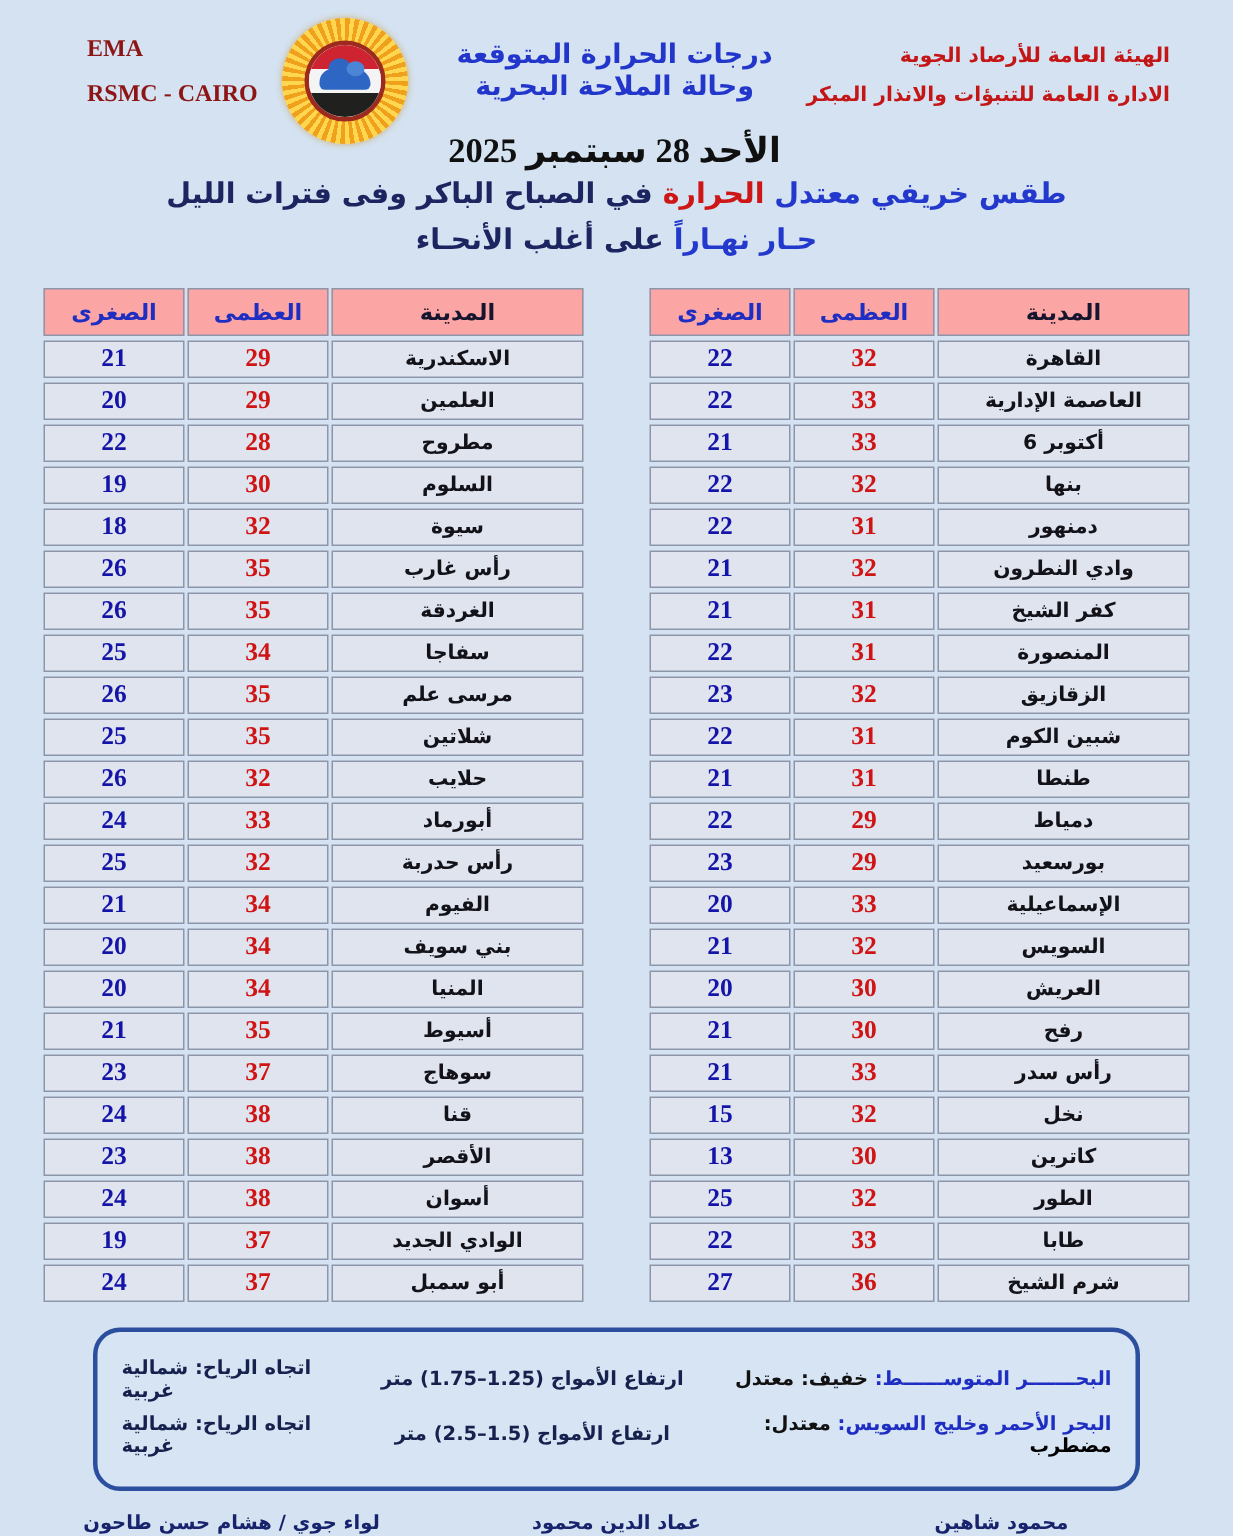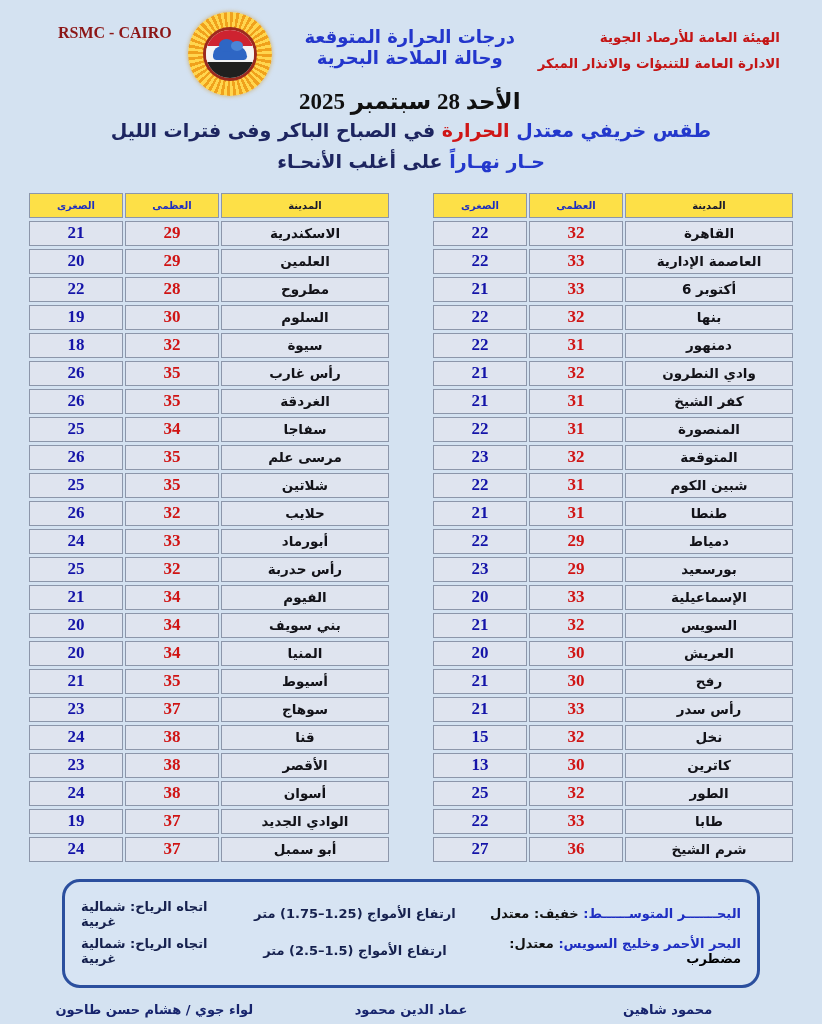--- a/index.html
+++ b/index.html
@@ -57,21 +57,21 @@
   .subtitle{direction:rtl;text-align:center;margin-top:0;font-weight:bold;font-size:19px;line-height:1.65;}
   .subtitle .blue{color:#2338cc;}
   .subtitle .red{color:#cf1616;}
   .subtitle .navy{color:#1d2560;}
 
   
   .tables{display:flex;direction:rtl;justify-content:center;gap:40px;margin-top:12px;}
   table.temps{border-collapse:separate;border-spacing:2px 3px;direction:rtl;}
   table.temps th,table.temps td{border:1px solid #8c96aa;text-align:center;}
   table.temps th{
-    background:#fde047;color:#1e2ec2;font-size:10px;font-weight:bold;
+    background:#fca5a5;color:#1e2ec2;font-size:15px;font-weight:bold;
     padding:6px 10px;
   }
   table.temps th.city-h{color:#15162e;width:146px;}
   table.temps td{background:#dfe4ef;height:21px;padding:1px 4px;}
   table.temps td.city{
     width:146px;font-size:13.5px;font-weight:bold;color:#121218;
   }
   table.temps td.temp{
     width:84px;font-family:"Liberation Serif",serif;font-size:17px;font-weight:bold;
   }
@@ -94,20 +94,21 @@
   .sigs{display:flex;direction:rtl;margin-top:10px;padding:0 26px;text-align:center;}
   .sig{flex:1;color:#17246d;font-weight:bold;font-size:13px;line-height:1.9;}
 </style>
 </head>
 <body>
 
 <div class="page">
 
   <div class="header">
     <div class="org-left">
+      <div>EMA</div>
       <div>RSMC - CAIRO</div>
     </div>
     <div class="logo">
       <div class="sun"></div>
       <div class="inner">
         <div class="stripe-r"></div>
         <div class="stripe-w"></div>
         <div class="stripe-b"></div>
       </div>
       <div class="cloud"></div>
@@ -179,21 +180,21 @@
             <td class="city">كفر الشيخ</td>
             <td class="temp max">31</td>
             <td class="temp min">21</td>
           </tr>
           <tr>
             <td class="city">المنصورة</td>
             <td class="temp max">31</td>
             <td class="temp min">22</td>
           </tr>
           <tr>
-            <td class="city">المتوقعة</td>
+            <td class="city">الزقازيق</td>
             <td class="temp max">32</td>
             <td class="temp min">23</td>
           </tr>
           <tr>
             <td class="city">شبين الكوم</td>
             <td class="temp max">31</td>
             <td class="temp min">22</td>
           </tr>
           <tr>
             <td class="city">طنطا</td>

